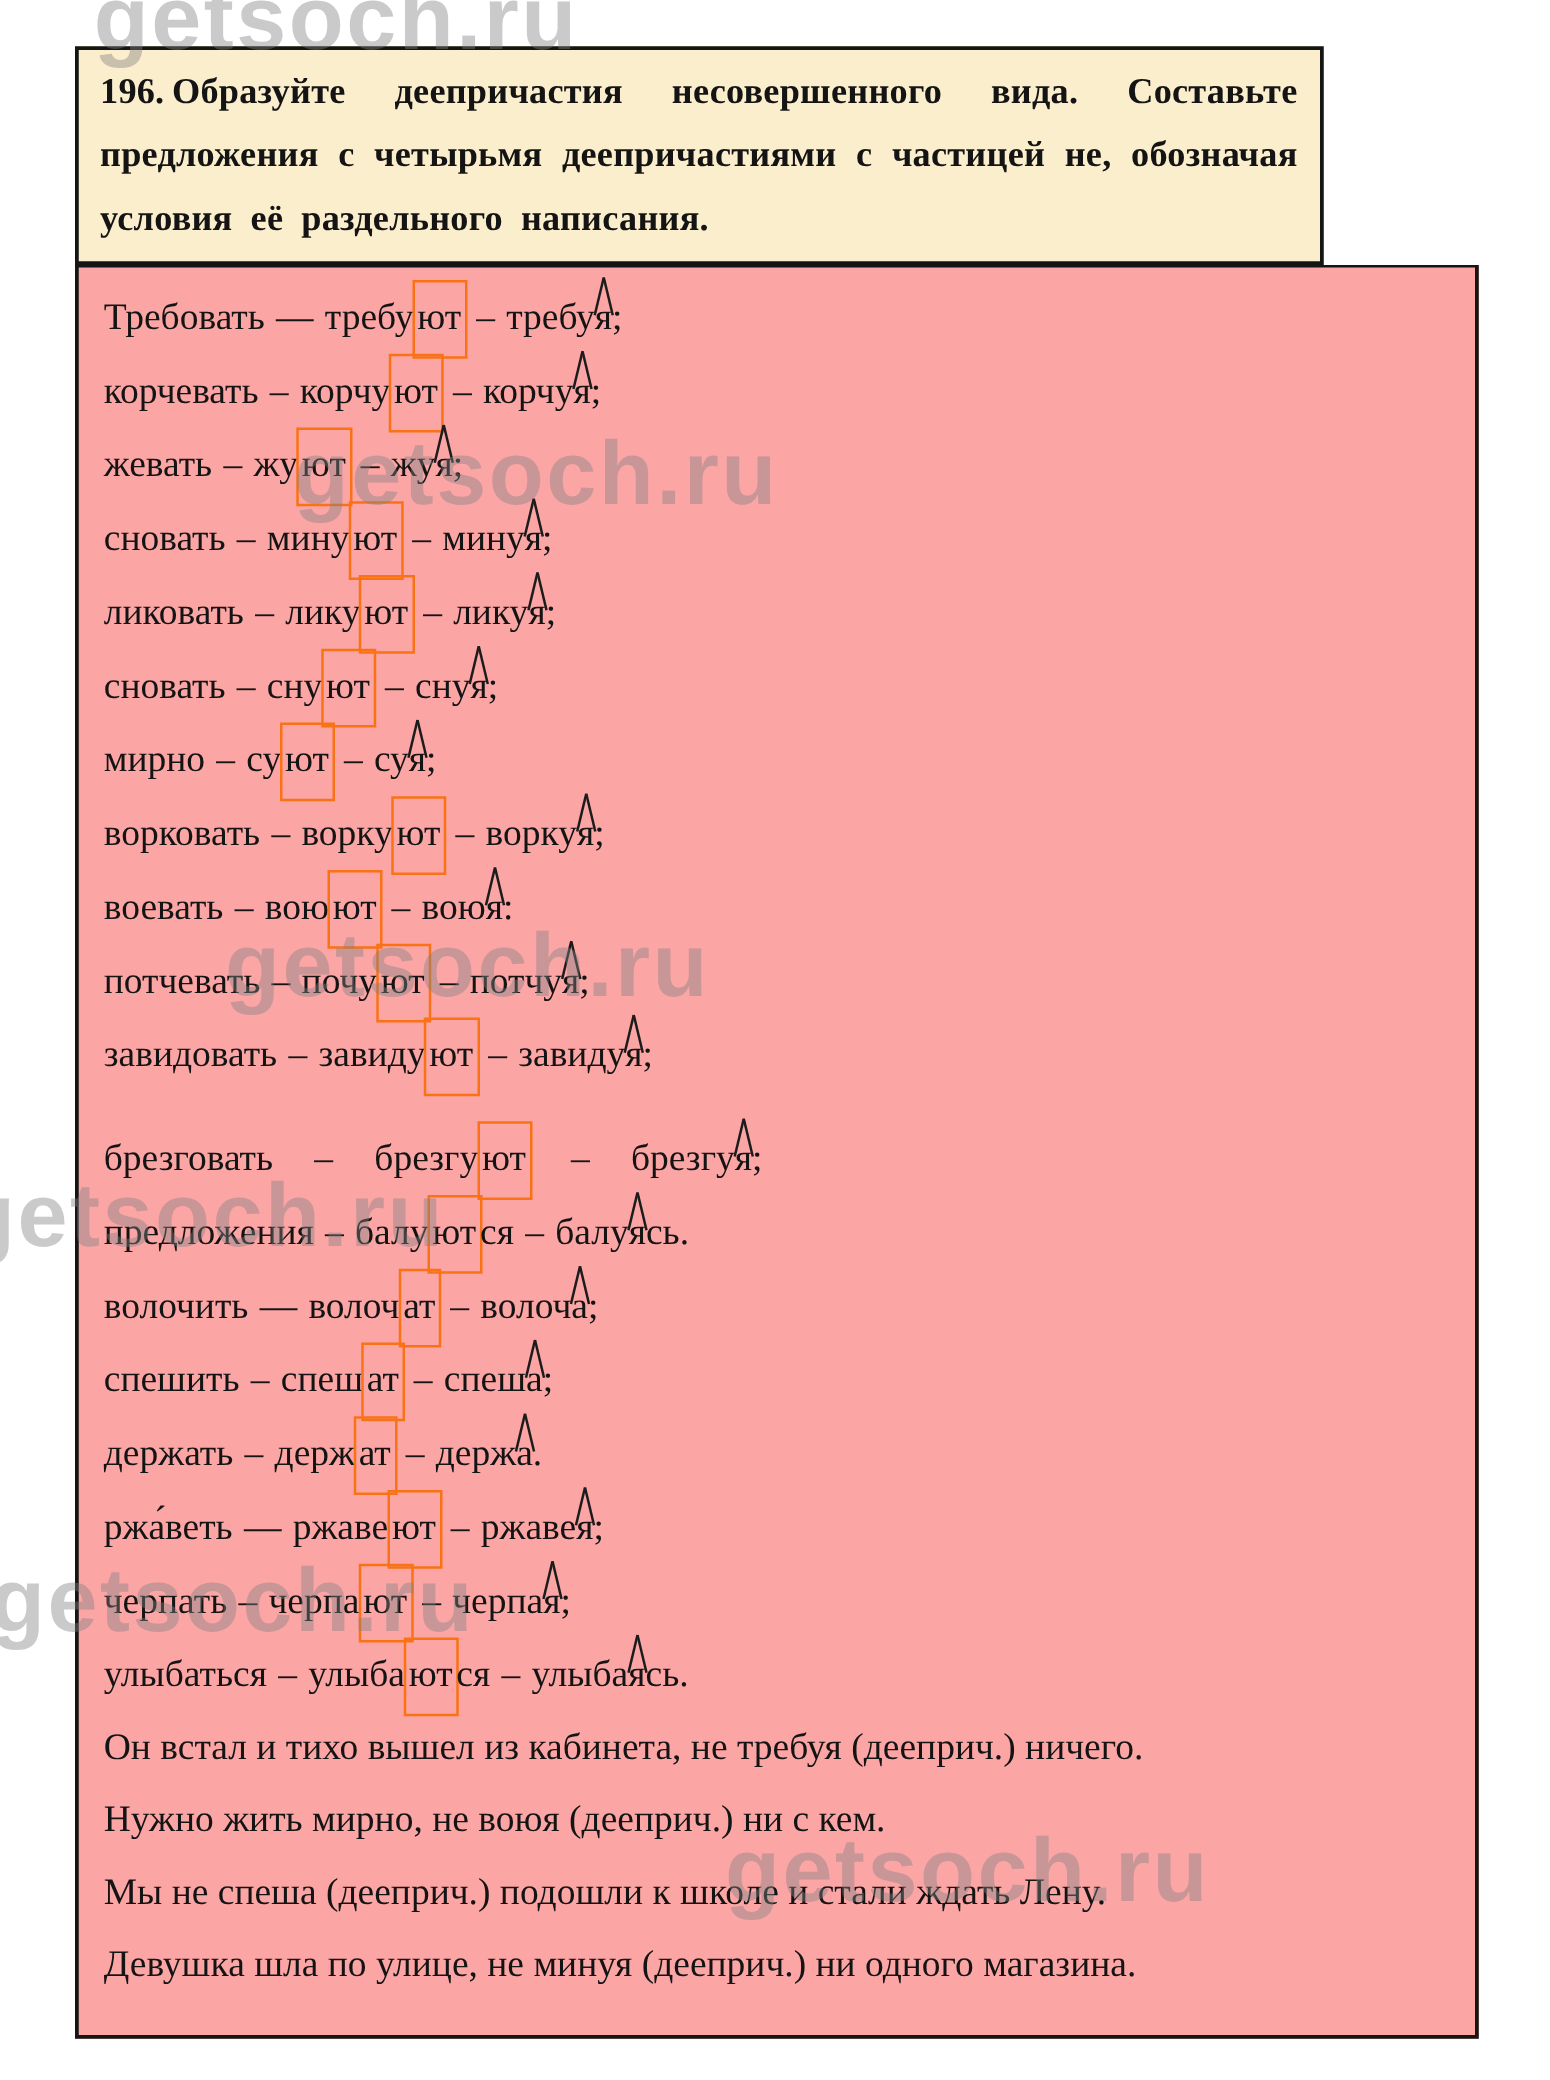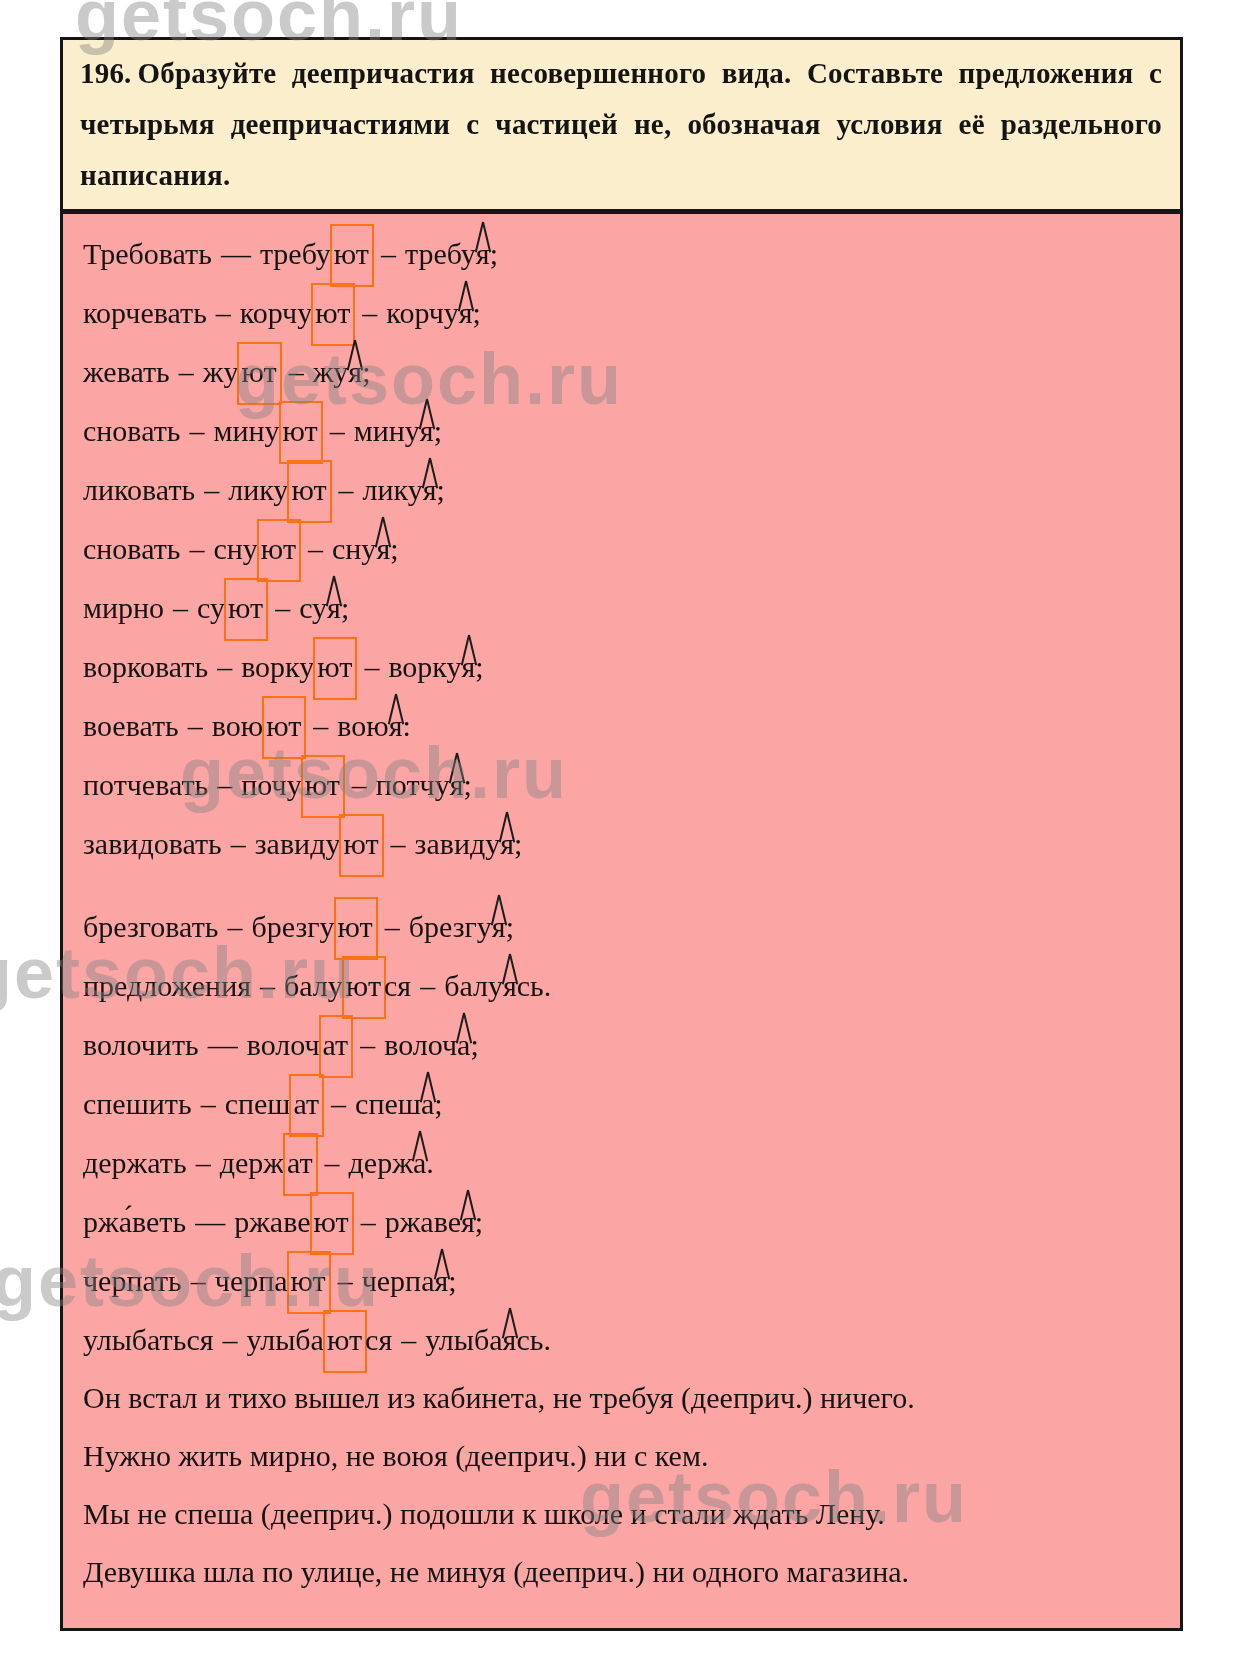--- a/index.html
+++ b/index.html
@@ -2,37 +2,37 @@
 <html><head>
 <meta charset="utf-8">
 <style>
   html,body{margin:0;padding:0;background:#ffffff;}
   .page{
     position:relative;width:1240px;height:1664px;background:#fff;overflow:hidden;
     font-family:"Liberation Serif", serif;color:#141414;
   }
   
   .task-box{
-    position:absolute;left:60px;top:37px;width:1123px;height:175px;
+    position:absolute;left:60px;top:37px;width:999px;height:175px;
     background:#fbeecd;border:3px solid #151515;box-sizing:border-box;
     padding:8px 18px 0 17px;z-index:1;
   }
   .task-text{
     margin:0;font-size:29px;font-weight:bold;line-height:51px;
     text-align:justify;word-spacing:7px;letter-spacing:.2px;
   }
   .task-num{margin-right:6px;}
   
   .content-box{
     position:absolute;left:60px;top:212px;width:1123px;height:1419px;
     background:#fca5a5;border:3px solid #151515;border-top-width:2px;
     box-sizing:border-box;padding:10px 14px 0 20px;z-index:1;
   }
   .wrow{height:59px;display:flex;align-items:center;font-size:30px;line-height:36px;white-space:pre;}
-  .wrow.gap{margin-top:24px;}
+  .wrow.gap{margin-top:24px;gap:24px;}
   .dash{margin:0 9px;}
   .sbox{
     display:inline-block;border:2px solid #f97316;
     padding:10px 3px 13px 2px;margin:-12px -2px -15px -1px;line-height:36px;text-align:right;
   }
   .mk{position:relative;display:inline-block;}
   .caret{position:absolute;left:7px;bottom:19px;width:16px;height:31px;transform:translateX(-50%);pointer-events:none;}
   .caret i{position:absolute;top:0;left:7px;width:2px;height:31px;background:#1c1c1c;transform-origin:top center;display:block;}
   .caret .l1{transform:rotate(13.5deg);}
   .caret .l2{transform:rotate(-13.5deg);}

